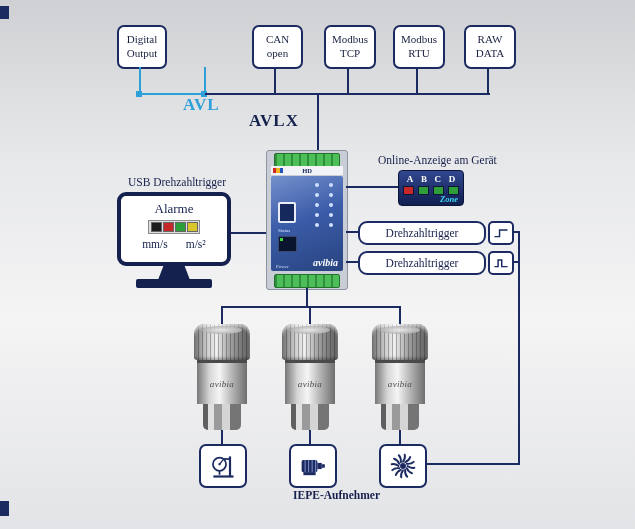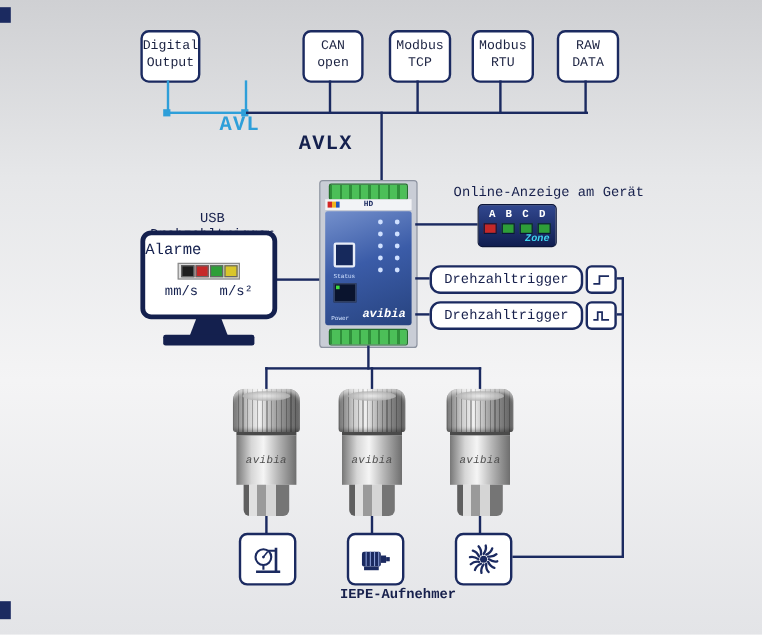--- a/index.html
+++ b/index.html
@@ -1,18 +1,18 @@
 <!DOCTYPE html>
 <html><head>
 <meta charset="utf-8">
 <style>
   html,body{margin:0;padding:0;background:#fff;}
   .stage{position:relative;width:635px;height:529px;overflow:hidden;
     background:linear-gradient(180deg,#cfd0d3 0%,#e6e7e9 28%,#f4f4f5 60%,#e3e4e7 100%);
-    font-family:Liberation Mono, monospace;color:#1a2150;}
+    font-family:Liberation Serif, serif;color:#1a2150;}
   .abs{position:absolute;}
   .line{position:absolute;background:#1b2a60;}
   .line.blue{background:#2e9fd9;}
   .dot{position:absolute;width:6px;height:6px;background:#2e9fd9;}
   .out-box{position:absolute;top:25px;height:40px;background:#fff;border:2px solid #1b2a60;border-radius:7px;
     display:flex;align-items:center;justify-content:center;text-align:center;
     font-size:11px;line-height:1.25;white-space:pre-line;color:#1a2140;}
   .bus-label{position:absolute;font-size:17px;font-weight:600;letter-spacing:1px;}
   .cap-text{position:absolute;font-size:11.5px;color:#17204c;}
   
@@ -38,21 +38,21 @@
   .dleds{display:flex;justify-content:space-evenly;margin-top:2px;}
   .dled{width:9px;height:7px;border:1px solid #0b1538;}
   .zone{position:absolute;right:5px;bottom:1px;color:#3fd4ef;font-style:italic;font-size:8.5px;font-weight:700;}
   
   .trig{position:absolute;left:358px;width:124px;height:20px;border:2px solid #1b2a60;border-radius:9px;background:#fff;
     display:flex;align-items:center;justify-content:center;font-size:11.5px;color:#17204c;}
   .sigbox{position:absolute;left:488px;width:22px;height:20px;border:2px solid #1b2a60;border-radius:5px;background:#fff;
     display:flex;align-items:center;justify-content:center;}
   
   .monitor{position:absolute;left:117px;top:192px;width:106px;height:66px;border:4px solid #14204e;border-radius:9px;background:#fff;}
-  .mtitle{font-size:13px;margin-top:5px;color:#14204e;}
+  .mtitle{text-align:center;font-size:13px;margin-top:5px;color:#14204e;}
   .ledbar{display:flex;justify-content:center;margin-top:3px;}
   .ledbar-inner{display:inline-flex;border:1px solid #8a8a8a;padding:1px;background:#ddd;}
   .mled{width:9px;height:8px;border:1px solid #666;margin:0 .5px;}
   .units{display:flex;justify-content:center;gap:18px;font-size:11.5px;margin-top:4px;color:#14204e;}
   .stand{position:absolute;left:158px;top:265px;width:32px;height:15px;background:#14204e;
     clip-path:polygon(18% 0,82% 0,100% 100%,0 100%);}
   .standbase{position:absolute;left:136px;top:279px;width:76px;height:9px;background:#14204e;border-radius:2px;}
   
   .sensor{position:absolute;top:324px;width:56px;height:106px;}
   .scap{position:relative;height:36px;border-radius:10px 10px 3px 3px;

